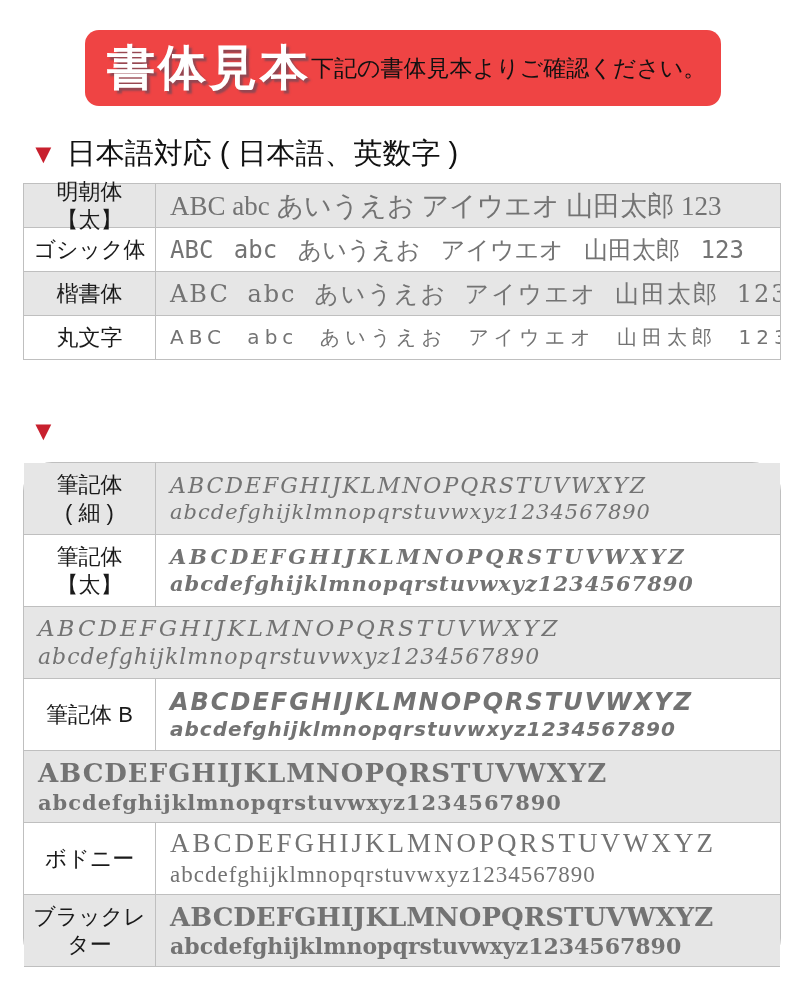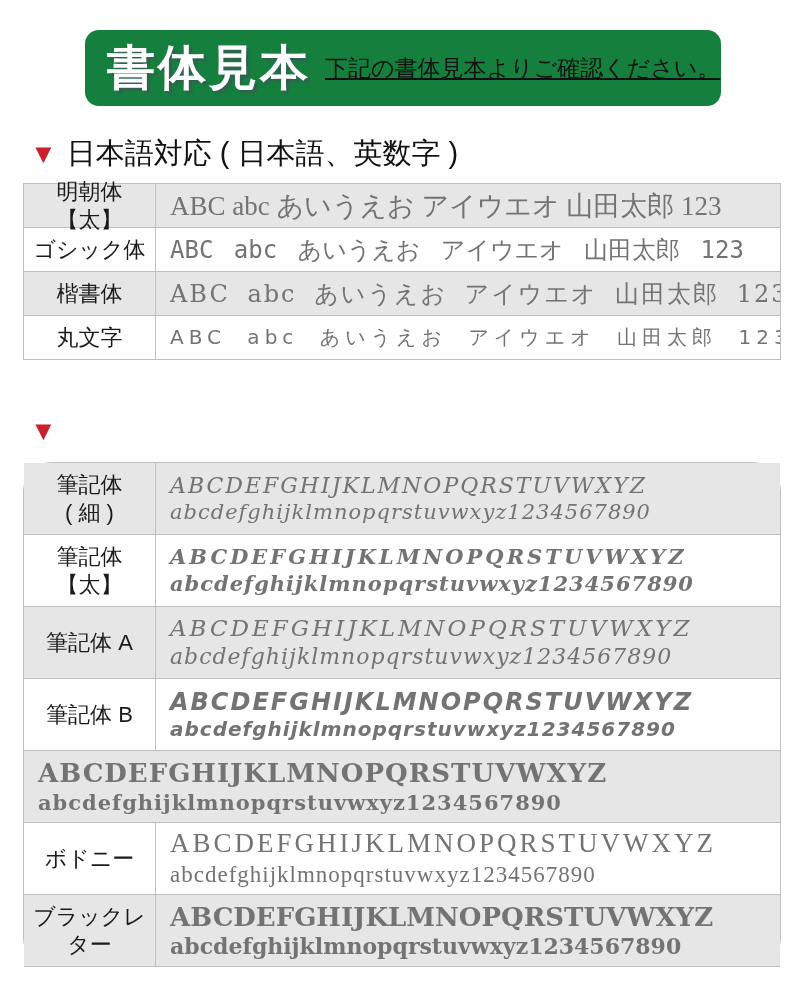--- a/index.html
+++ b/index.html
@@ -11,40 +11,38 @@
     background: #ffffff;
     font-family: "Liberation Sans", sans-serif;
     overflow: hidden;
   }
 
   
   .header-box {
     position: absolute;
     left: 85px; top: 30px;
     width: 636px; height: 76px;
-    background: #15803d;
+    background: #ef4444;
     border-radius: 14px;
     display: flex;
     align-items: center;
   }
   .header-title {
     margin-left: 22px;
     font-size: 48px;
     font-weight: bold;
     letter-spacing: 3px;
     color: #ffffff;
     text-shadow: 3px 3px 2px rgba(70,74,95,0.55);
     white-space: nowrap;
   }
   .header-subtitle {
-    margin-left: 14px;
     font-size: 23px;
     color: #111111;
     white-space: nowrap;
-    text-decoration: underline;
   }
 
   
   .section-title {
     position: absolute;
     left: 30px;
     display: flex;
     align-items: center;
     font-size: 29px;
     color: #111111;
@@ -198,24 +196,20 @@
       <div class="label-cell">
         <span>筆記体</span>
         <span class="label-line2">【太】</span>
       </div>
       <div class="sample-cell f-script-bold">
         <div class="u">ABCDEFGHIJKLMNOPQRSTUVWXYZ</div>
         <div class="l">abcdefghijklmnopqrstuvwxyz1234567890</div>
       </div>
     </div>
     <div class="row">
-      <div class="label-cell">
-        <span>筆記体 A</span>
-
-      </div>
       <div class="sample-cell f-script-a">
         <div class="u">ABCDEFGHIJKLMNOPQRSTUVWXYZ</div>
         <div class="l">abcdefghijklmnopqrstuvwxyz1234567890</div>
       </div>
     </div>
     <div class="row">
       <div class="label-cell">
         <span>筆記体 B</span>
 
       </div>

